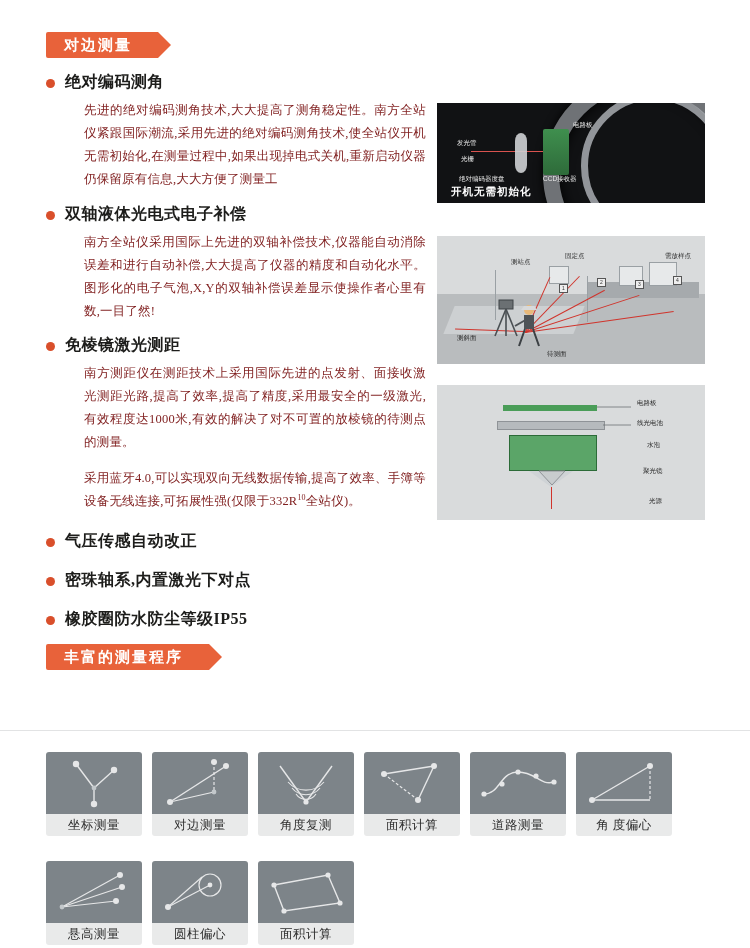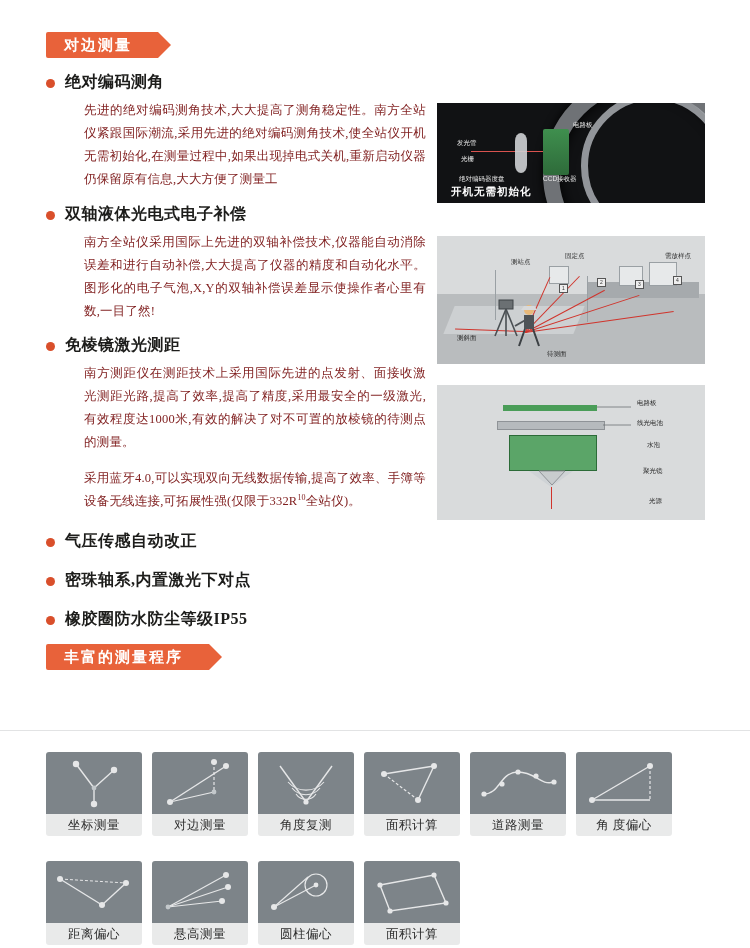--- a/index.html
+++ b/index.html
@@ -515,33 +515,20 @@
         <line x1="16" y1="48" x2="74" y2="14" stroke="#e6e7e8" stroke-width="1.4"></line>
         <line x1="16" y1="48" x2="74" y2="48" stroke="#e6e7e8" stroke-width="1.4"></line>
         <line x1="74" y1="14" x2="74" y2="48" stroke="#e6e7e8" stroke-width="1.2" stroke-dasharray="3 2"></line>
         <circle cx="16" cy="48" r="3" fill="#e6e7e8"></circle>
         <circle cx="74" cy="14" r="3" fill="#e6e7e8"></circle>
       </svg>
     </div>
     <div class="prog-name">角 度偏心</div>
   </div>
 
-  <div class="prog-cell">
-    <div class="prog-icon">
-      <svg width="96" height="62" viewBox="0 0 96 62">
-        <line x1="14" y1="18" x2="56" y2="44" stroke="#e6e7e8" stroke-width="1.4"></line>
-        <line x1="56" y1="44" x2="80" y2="22" stroke="#e6e7e8" stroke-width="1.4"></line>
-        <line x1="14" y1="18" x2="80" y2="22" stroke="#e6e7e8" stroke-width="1" stroke-dasharray="3 2"></line>
-        <circle cx="14" cy="18" r="3" fill="#e6e7e8"></circle>
-        <circle cx="56" cy="44" r="3" fill="#e6e7e8"></circle>
-        <circle cx="80" cy="22" r="3" fill="#e6e7e8"></circle>
-      </svg>
-    </div>
-    <div class="prog-name">距离偏心</div>
-  </div>
 
   <div class="prog-cell">
     <div class="prog-icon">
       <svg width="96" height="62" viewBox="0 0 96 62">
         <line x1="16" y1="46" x2="74" y2="14" stroke="#e6e7e8" stroke-width="1.2"></line>
         <line x1="16" y1="46" x2="76" y2="26" stroke="#e6e7e8" stroke-width="1.2"></line>
         <line x1="16" y1="46" x2="70" y2="40" stroke="#e6e7e8" stroke-width="1.2"></line>
         <circle cx="74" cy="14" r="3" fill="#e6e7e8"></circle>
         <circle cx="76" cy="26" r="3" fill="#e6e7e8"></circle>
         <circle cx="70" cy="40" r="3" fill="#e6e7e8"></circle>

